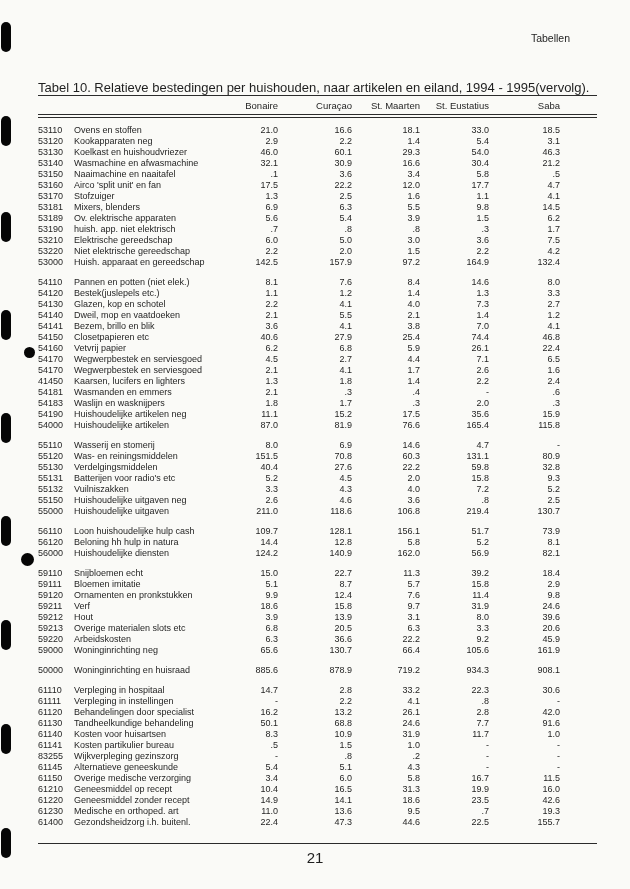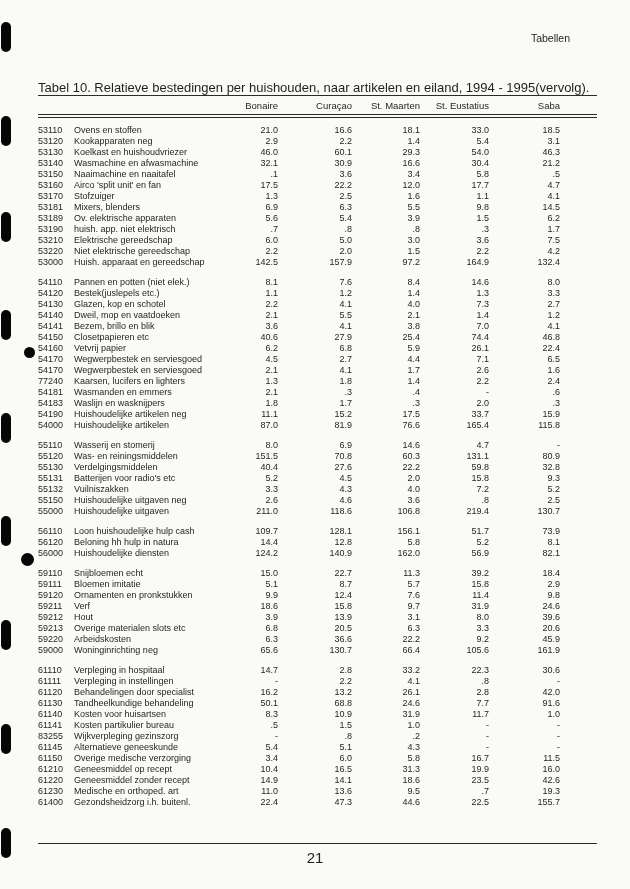--- a/index.html
+++ b/index.html
@@ -230,21 +230,21 @@
         </div>
         <div class="row">
           <div class="cell label"><span class="code">54170</span><span>Wegwerpbestek en serviesgoed</span></div>
           <div class="cell num c0">2.1</div>
           <div class="cell num c1">4.1</div>
           <div class="cell num c2">1.7</div>
           <div class="cell num c3">2.6</div>
           <div class="cell num c4">1.6</div>
         </div>
         <div class="row">
-          <div class="cell label"><span class="code">77240</span><span>Kaarsen, lucifers en lighters</span></div>
+          <div class="cell label"><span class="code">41450</span><span>Kaarsen, lucifers en lighters</span></div>
           <div class="cell num c0">1.3</div>
           <div class="cell num c1">1.8</div>
           <div class="cell num c2">1.4</div>
           <div class="cell num c3">2.2</div>
           <div class="cell num c4">2.4</div>
         </div>
         <div class="row">
           <div class="cell label"><span class="code">54181</span><span>Wasmanden en emmers</span></div>
           <div class="cell num c0">2.1</div>
           <div class="cell num c1">.3</div>
@@ -258,21 +258,21 @@
           <div class="cell num c1">1.7</div>
           <div class="cell num c2">.3</div>
           <div class="cell num c3">2.0</div>
           <div class="cell num c4">.3</div>
         </div>
         <div class="row">
           <div class="cell label"><span class="code">54190</span><span>Huishoudelijke artikelen neg</span></div>
           <div class="cell num c0">11.1</div>
           <div class="cell num c1">15.2</div>
           <div class="cell num c2">17.5</div>
-          <div class="cell num c3">33.7</div>
+          <div class="cell num c3">35.6</div>
           <div class="cell num c4">15.9</div>
         </div>
         <div class="row">
           <div class="cell label"><span class="code">54000</span><span>Huishoudelijke artikelen</span></div>
           <div class="cell num c0">87.0</div>
           <div class="cell num c1">81.9</div>
           <div class="cell num c2">76.6</div>
           <div class="cell num c3">165.4</div>
           <div class="cell num c4">115.8</div>
         </div>
@@ -422,20 +422,30 @@
           <div class="cell label"><span class="code">59000</span><span>Woninginrichting neg</span></div>
           <div class="cell num c0">65.6</div>
           <div class="cell num c1">130.7</div>
           <div class="cell num c2">66.4</div>
           <div class="cell num c3">105.6</div>
           <div class="cell num c4">161.9</div>
         </div>
       </div>
       <div class="group">
         <div class="row">
+          <div class="cell label"><span class="code">50000</span><span>Woninginrichting en huisraad</span></div>
+          <div class="cell num c0">885.6</div>
+          <div class="cell num c1">878.9</div>
+          <div class="cell num c2">719.2</div>
+          <div class="cell num c3">934.3</div>
+          <div class="cell num c4">908.1</div>
+        </div>
+      </div>
+      <div class="group">
+        <div class="row">
           <div class="cell label"><span class="code">61110</span><span>Verpleging in hospitaal</span></div>
           <div class="cell num c0">14.7</div>
           <div class="cell num c1">2.8</div>
           <div class="cell num c2">33.2</div>
           <div class="cell num c3">22.3</div>
           <div class="cell num c4">30.6</div>
         </div>
         <div class="row">
           <div class="cell label"><span class="code">61111</span><span>Verpleging in instellingen</span></div>
           <div class="cell num c0">-</div>

